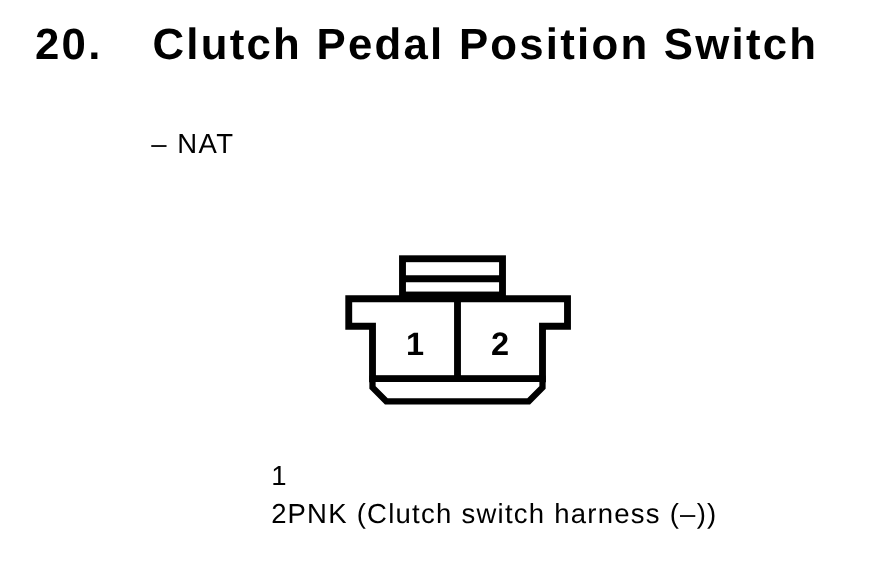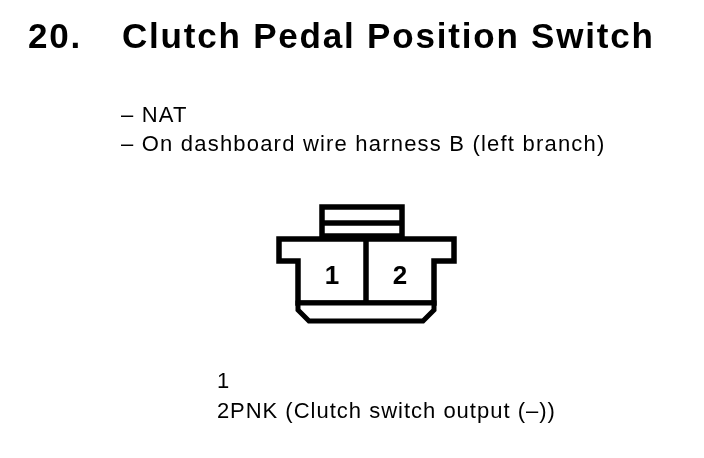--- a/index.html
+++ b/index.html
@@ -62,21 +62,20 @@
 </style>
 </head>
 <body>
 
 <div class="heading">
   <span class="num">20.</span><span class="title">Clutch Pedal Position Switch</span>
 </div>
 
 <div class="notes">
   <div class="note">– NAT</div>
-  <div class="note">– On dashboard wire harness B (left branch)</div>
 </div>
 
 <svg class="connector" width="200" height="135" viewBox="0 0 200 135" aria-hidden="true">
 
   <path d="M 9 41 H 184 V 63 H 164 V 105 H 28 V 63 H 9 Z" fill="#ffffff" stroke="#000000" stroke-width="5.5" stroke-linejoin="miter"></path>
 
   <path d="M 28 105 H 164 V 112 L 153 123 H 39 L 28 112 Z" fill="#ffffff" stroke="#000000" stroke-width="5" stroke-linejoin="miter"></path>
 
   <rect x="52" y="9" width="80" height="29" fill="#ffffff" stroke="#000000" stroke-width="5.5"></rect>
   <line x1="52" y1="25" x2="132" y2="25" stroke="#000000" stroke-width="5.5"></line>
@@ -86,15 +85,15 @@
   <text x="62" y="86" text-anchor="middle">1</text>
   <text x="130" y="86" text-anchor="middle">2</text>
 </svg>
 
 <div class="legend">
   <div class="legend-row">
     <span class="pin">1</span>
   </div>
   <div class="legend-row">
     <span class="pin">2</span>
-    <span class="desc">PNK (Clutch switch output (–))</span>
+    <span class="desc">PNK (Clutch switch harness (–))</span>
   </div>
 </div>
 
 </body></html>

